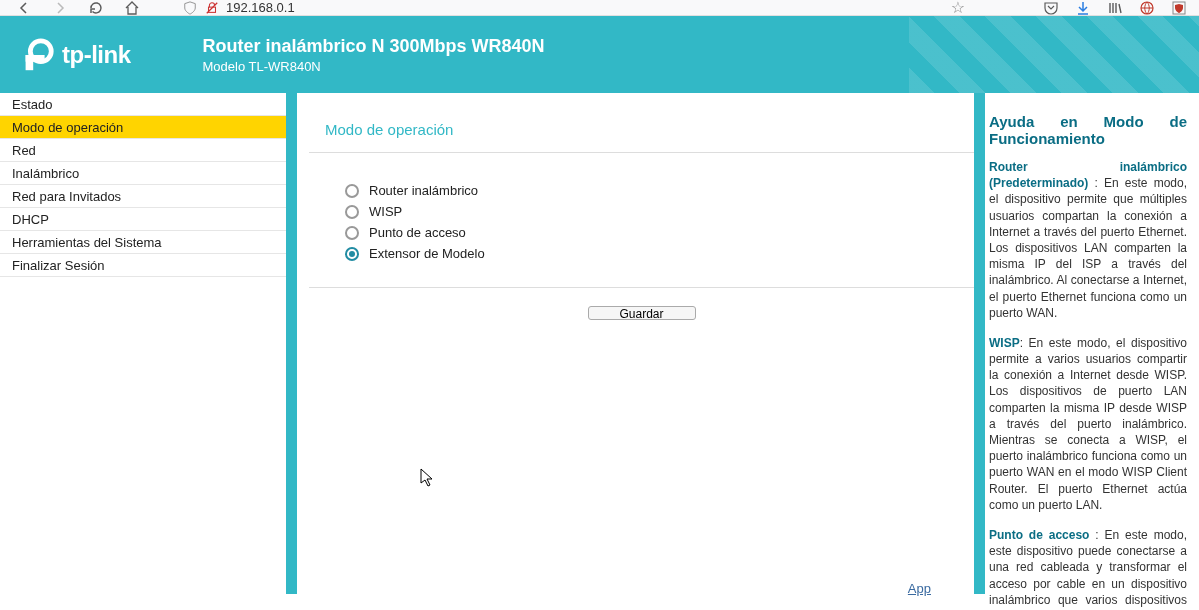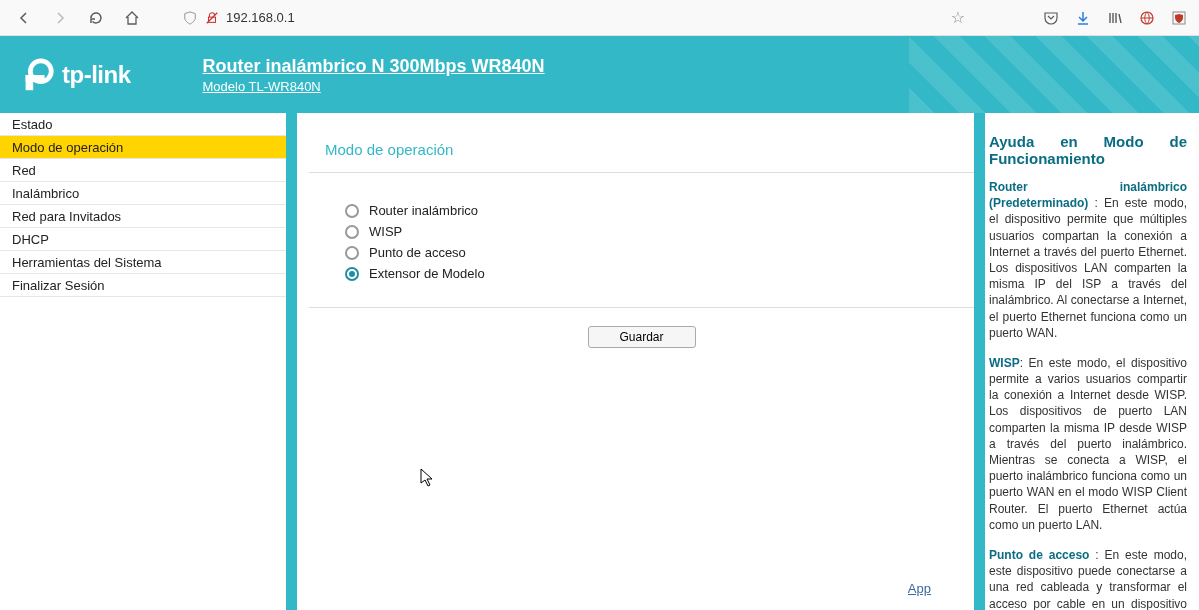--- a/index.html
+++ b/index.html
@@ -1,52 +1,52 @@
 <!DOCTYPE html>
 <html><head>
 <meta charset="utf-8">
 <style>
 * { box-sizing: border-box; margin: 0; padding: 0; }
 body { font-family: Arial, sans-serif; font-size: 13px; background: #fff; }
 
 
-.browser-bar { height: 36px; display: flex; align-items: center; padding: 0 10px; background: #f9f9fa; border-bottom: 1px solid #e0e0e0; gap: 8px; }
+.browser-bar { height: 16px; display: flex; align-items: center; padding: 0 10px; background: #f9f9fa; border-bottom: 1px solid #e0e0e0; gap: 8px; }
 .nav-btn { width: 28px; height: 28px; display: flex; align-items: center; justify-content: center; color: #5b5b5b; cursor: pointer; }
 .addr-wrap { flex: 1; margin: 0 60px 0 20px; display: flex; align-items: center; height: 28px; border-radius: 4px; padding: 0 8px; gap: 6px; }
 .addr-wrap .fav { width: 16px; height: 16px; display:flex; align-items:center; justify-content:center; color:#666; }
 .addr { flex: 1; font-size: 13px; color: #333; }
 .star { color: #888; font-size: 16px; }
 .ext-icons { display: flex; gap: 12px; align-items: center; color: #5b5b5b; }
 .ext-icons span { width: 20px; height: 20px; display:flex; align-items:center; justify-content:center; }
 
 
 .router-header { background: #32b8c6; background-image: linear-gradient(#32b8c6,#32b8c6); height: 77px; display: flex; align-items: center; padding-left: 18px; color: #fff; position: relative; }
 .router-header::after { content:""; position:absolute; right:0; top:0; bottom:0; width:290px; background-image: repeating-linear-gradient(45deg, rgba(255,255,255,0.12) 0 18px, transparent 18px 36px); }
 .logo-box { display: flex; align-items: center; gap: 6px; }
 .logo-box svg { width: 38px; height: 38px; }
 .logo-text { font-size: 24px; font-weight: 700; letter-spacing: -0.5px; }
-.titles { margin-left: 72px; text-decoration: underline; }
+.titles { margin-left: 72px; }
 .titles h1 { font-size: 18px; font-weight: bold; }
 .titles p { font-size: 13px; margin-top: 2px; }
 
 
 .sidebar { background: #fff; }
 .sidebar .item { height: 23px; line-height: 23px; padding-left: 12px; font-size: 13px; color: #222; cursor: pointer; border-bottom: 1px solid #e6e6e6; }
 .sidebar .item.active { background: #ffd400; }
 .main { margin-left: 12px; margin-top: 0; }
 .section-title { color: #32b8c6; font-size: 15px; padding: 28px 0 14px 16px; font-weight: 400; }
 .hr { height: 1px; background: #ddd; margin: 0 0 0 0; }
 .form-area { padding: 24px 0 20px 36px; }
 .group-label { color: #222; font-size: 13px; margin-bottom: 10px; }
 .radio-row { display: flex; align-items: flex-end; gap: 10px; margin: 6px 0; font-size: 13px; color: #222; }
 .radio { width: 14px; height: 14px; border: 2px solid #218ca3; border-radius: 50%; display:inline-flex; align-items:center; justify-content:center; }
 .radio.unchecked { border-color: #999; }
 .radio.checked::after { content:""; width:6px; height:6px; background:#218ca3; border-radius:50%; }
 .save-row { text-align: center; padding: 18px 0; }
-.save-btn { width: 108px; height: 22px; border: 1px solid #aaa; border-radius: 3px; background: #f6f6f6; font-size: 12px; cursor: pointer; }
+.save-btn { width: 108px; height: 14px; border: 1px solid #aaa; border-radius: 3px; background: #f6f6f6; font-size: 12px; cursor: pointer; }
 .app-link { text-align: right; padding-right: 36px; color: #3a6aa0; text-decoration: underline; font-size: 13px; position: absolute; bottom: 14px; right: 232px; }
 
 
 .help { padding: 20px 12px 0 4px; font-size: 12px; color: #333; }
 .help h2 { color: #0a6d84; font-size: 15px; font-weight: bold; margin-bottom: 12px; text-align: justify; text-justify: inter-word; }
 .help p { text-align: justify; margin-bottom: 14px; line-height: 1.35; }
 .help .term { color: #0a6d84; font-weight: bold; }
 
 .page { position: relative; height: 610px; overflow:hidden; }
 .main-left-gap { width:11px; background:#32b8c6; }

